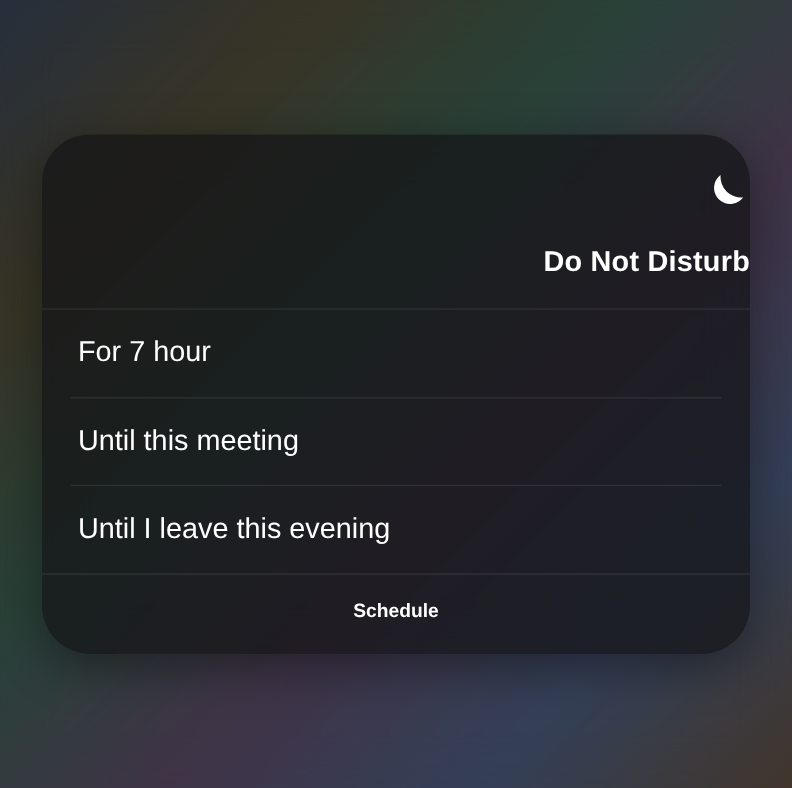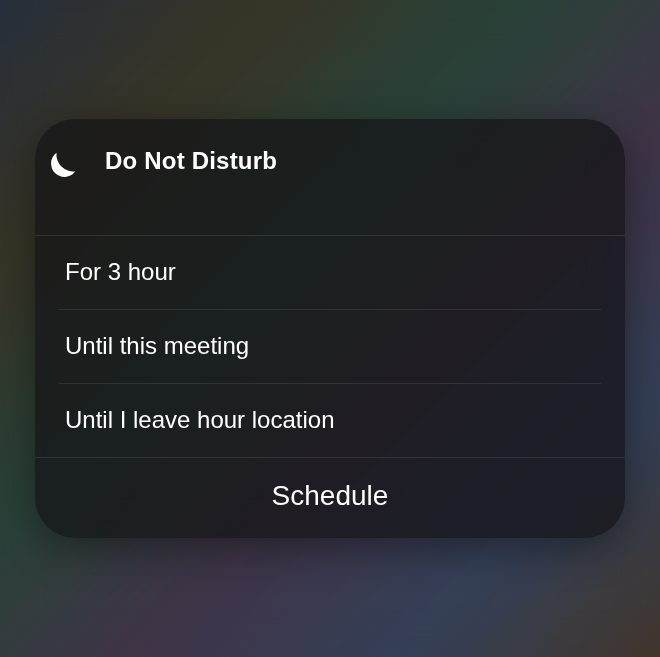--- a/index.html
+++ b/index.html
@@ -30,24 +30,24 @@
       position: relative;
       width: 590px;
       border-radius: 40px;
       background: rgba(20, 20, 22, 0.72);
       backdrop-filter: blur(18px);
       overflow: hidden;
       box-shadow: 0 10px 40px rgba(0,0,0,0.4);
     }
     .header {
       display: flex;
-      align-items: flex-start;
+      flex-direction: column;
+      align-items: flex-end;
       padding: 28px 0 24px 0;
       border-bottom: 1px solid rgba(255,255,255,0.1);
-      gap: 24px;
     }
     .moon-icon {
       margin-bottom: 14px;
     }
     .title {
       color: #fff;
       font-size: 24px;
       font-weight: 600;
       letter-spacing: 0.2px;
     }
@@ -88,50 +88,50 @@
       top: 8px;
       bottom: 8px;
     }
     .footer {
       border-top: 1px solid rgba(255,255,255,0.1);
       padding: 22px 0 26px 0;
       text-align: center;
     }
     .schedule-label {
       color: #fff;
-      font-size: 28px;
-      font-weight: 400;
+      font-size: 16px;
+      font-weight: 700;
     }
   </style>
 </head>
 <body>
 
 <div class="panel">
 
   <div class="header">
     <span class="moon-icon">
       <svg width="46" height="46" viewBox="0 0 24 24" fill="#ffffff">
         <path d="M21 12.79A9 9 0 0 1 11.21 3 A7 7 0 1 0 21 12.79z"></path>
       </svg>
     </span>
     <div class="title">Do Not Disturb</div>
   </div>
 
   <div class="options">
 
     <div class="option">
-      <div class="option-label">For 3 hour</div>
+      <div class="option-label">For 7 hour</div>
     </div>
 
     <div class="option">
       <div class="option-label">Until this meeting</div>
     </div>
 
     <div class="option">
-      <div class="option-label">Until I leave hour location</div>
+      <div class="option-label">Until I leave this evening</div>
     </div>
 
 
   </div>
 
   <div class="footer">
     <div class="schedule-label">Schedule</div>
   </div>
 
 </div>

